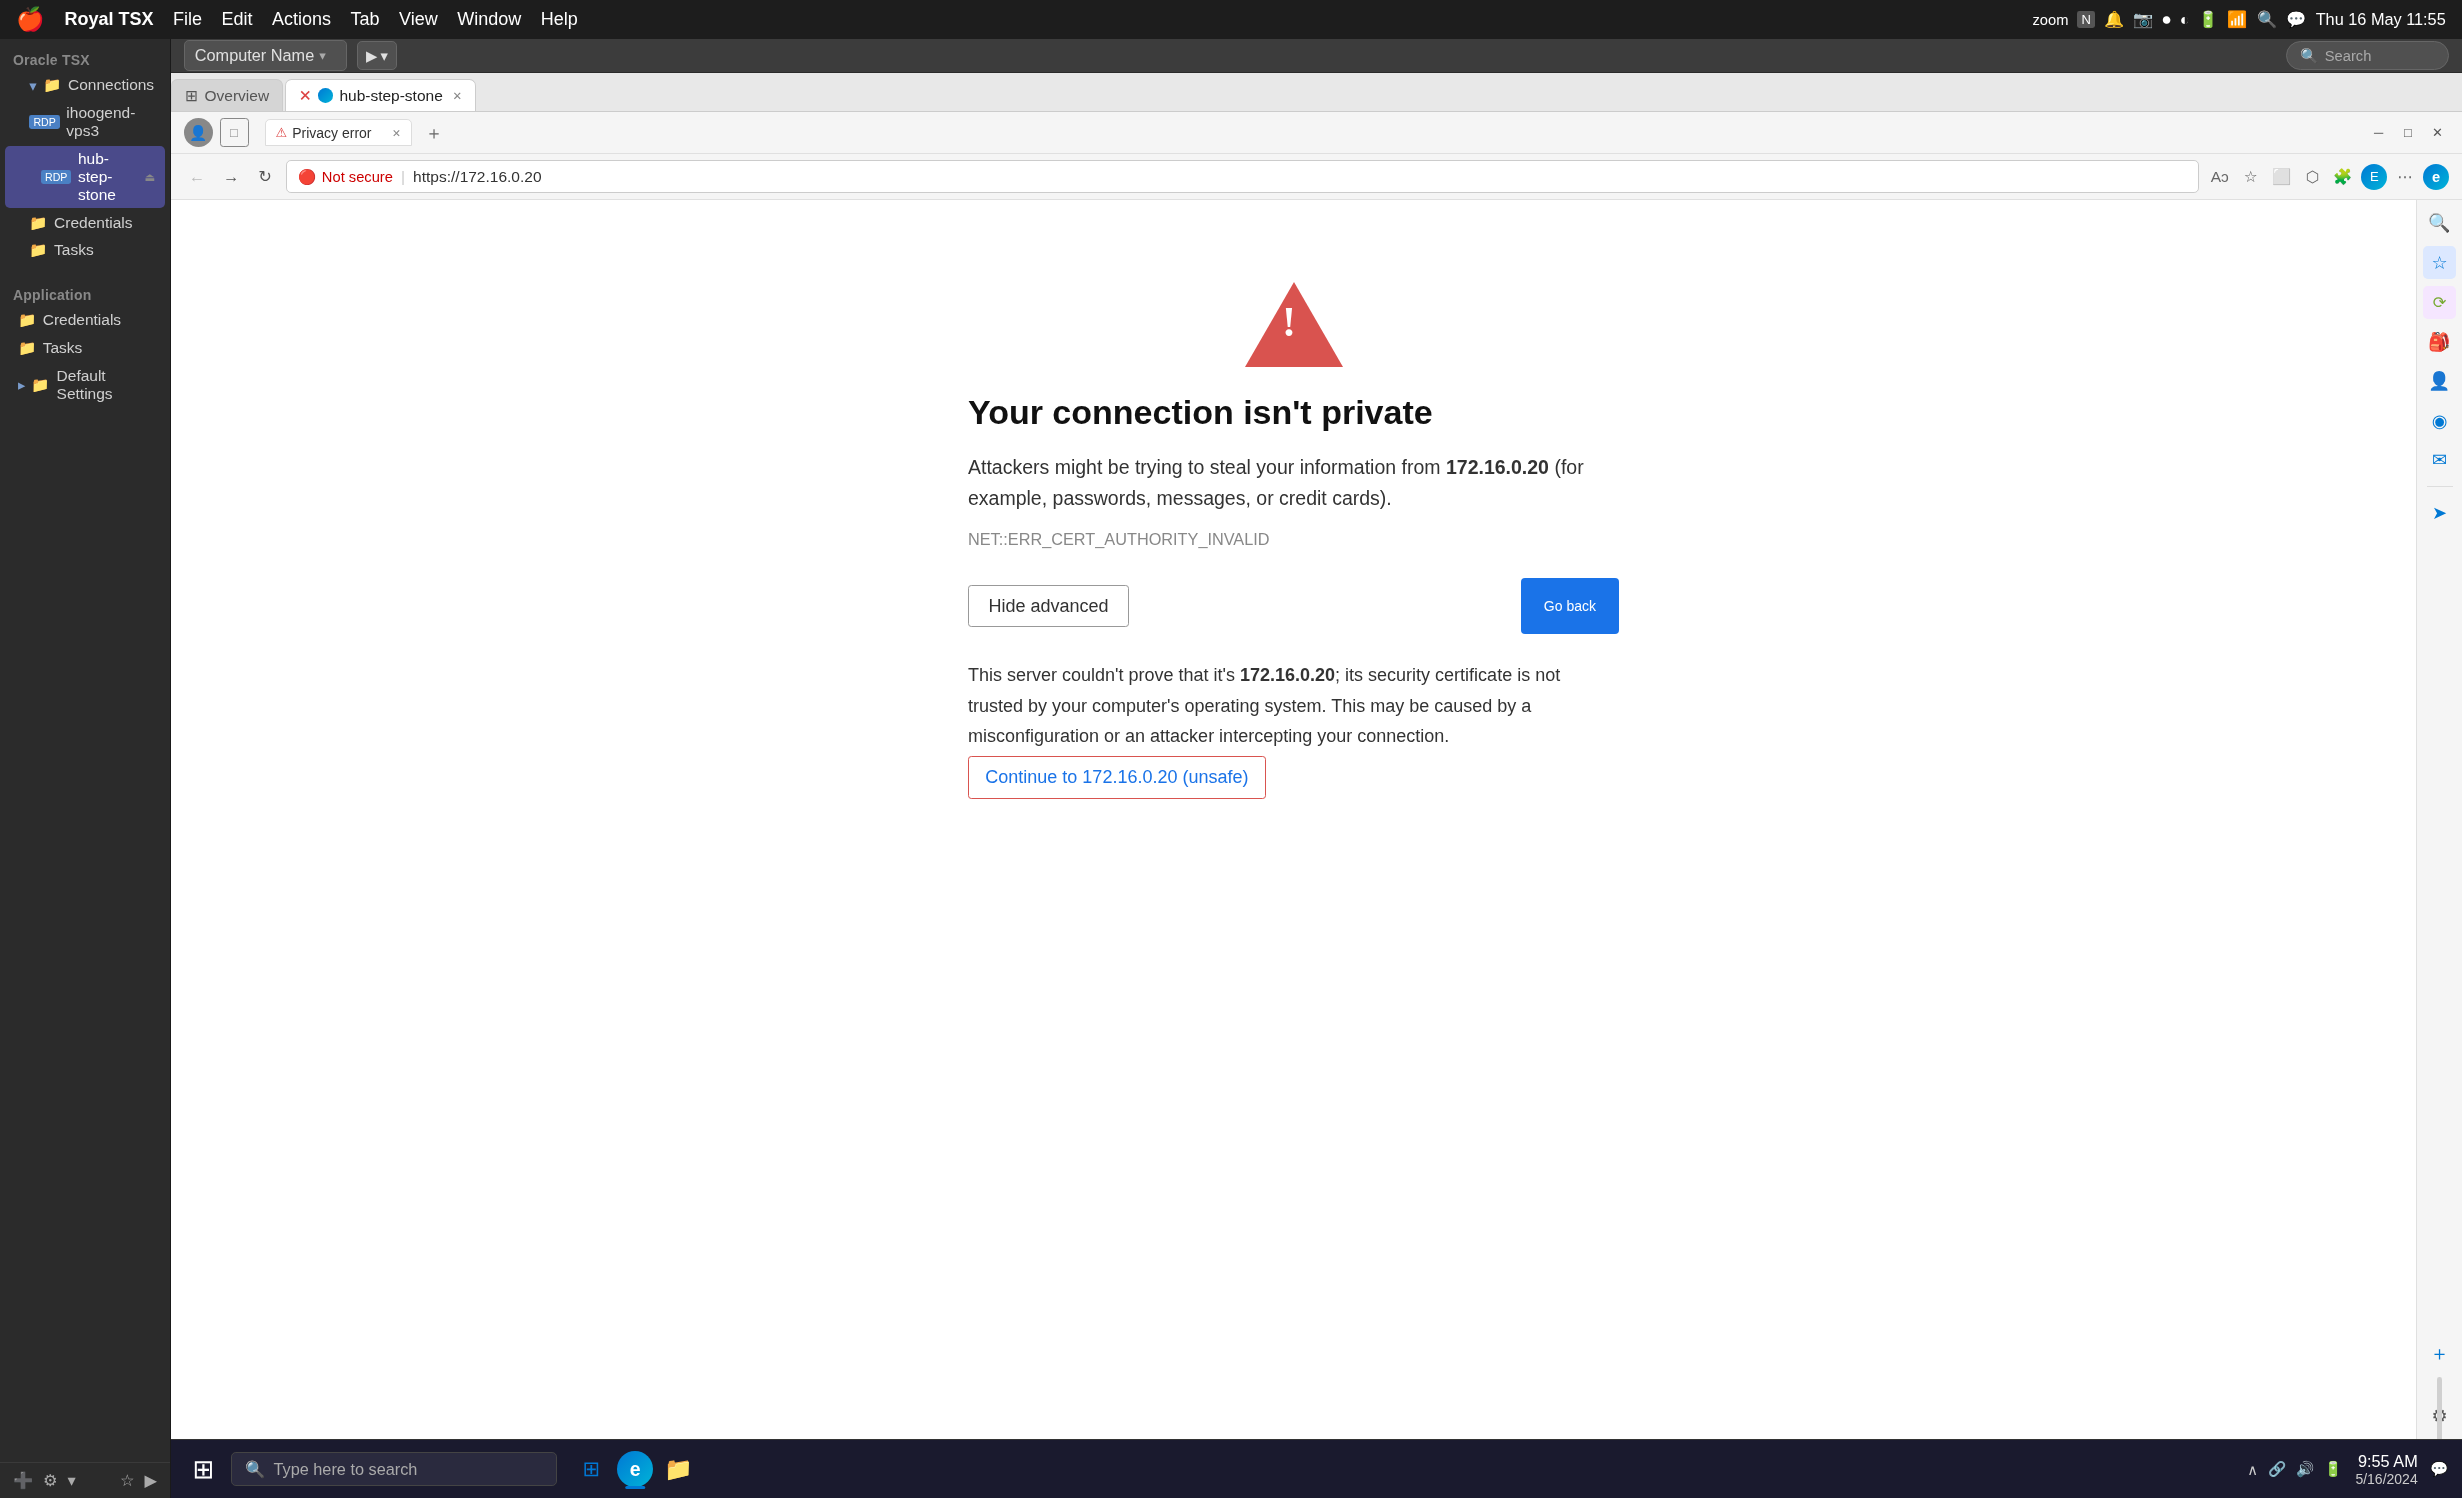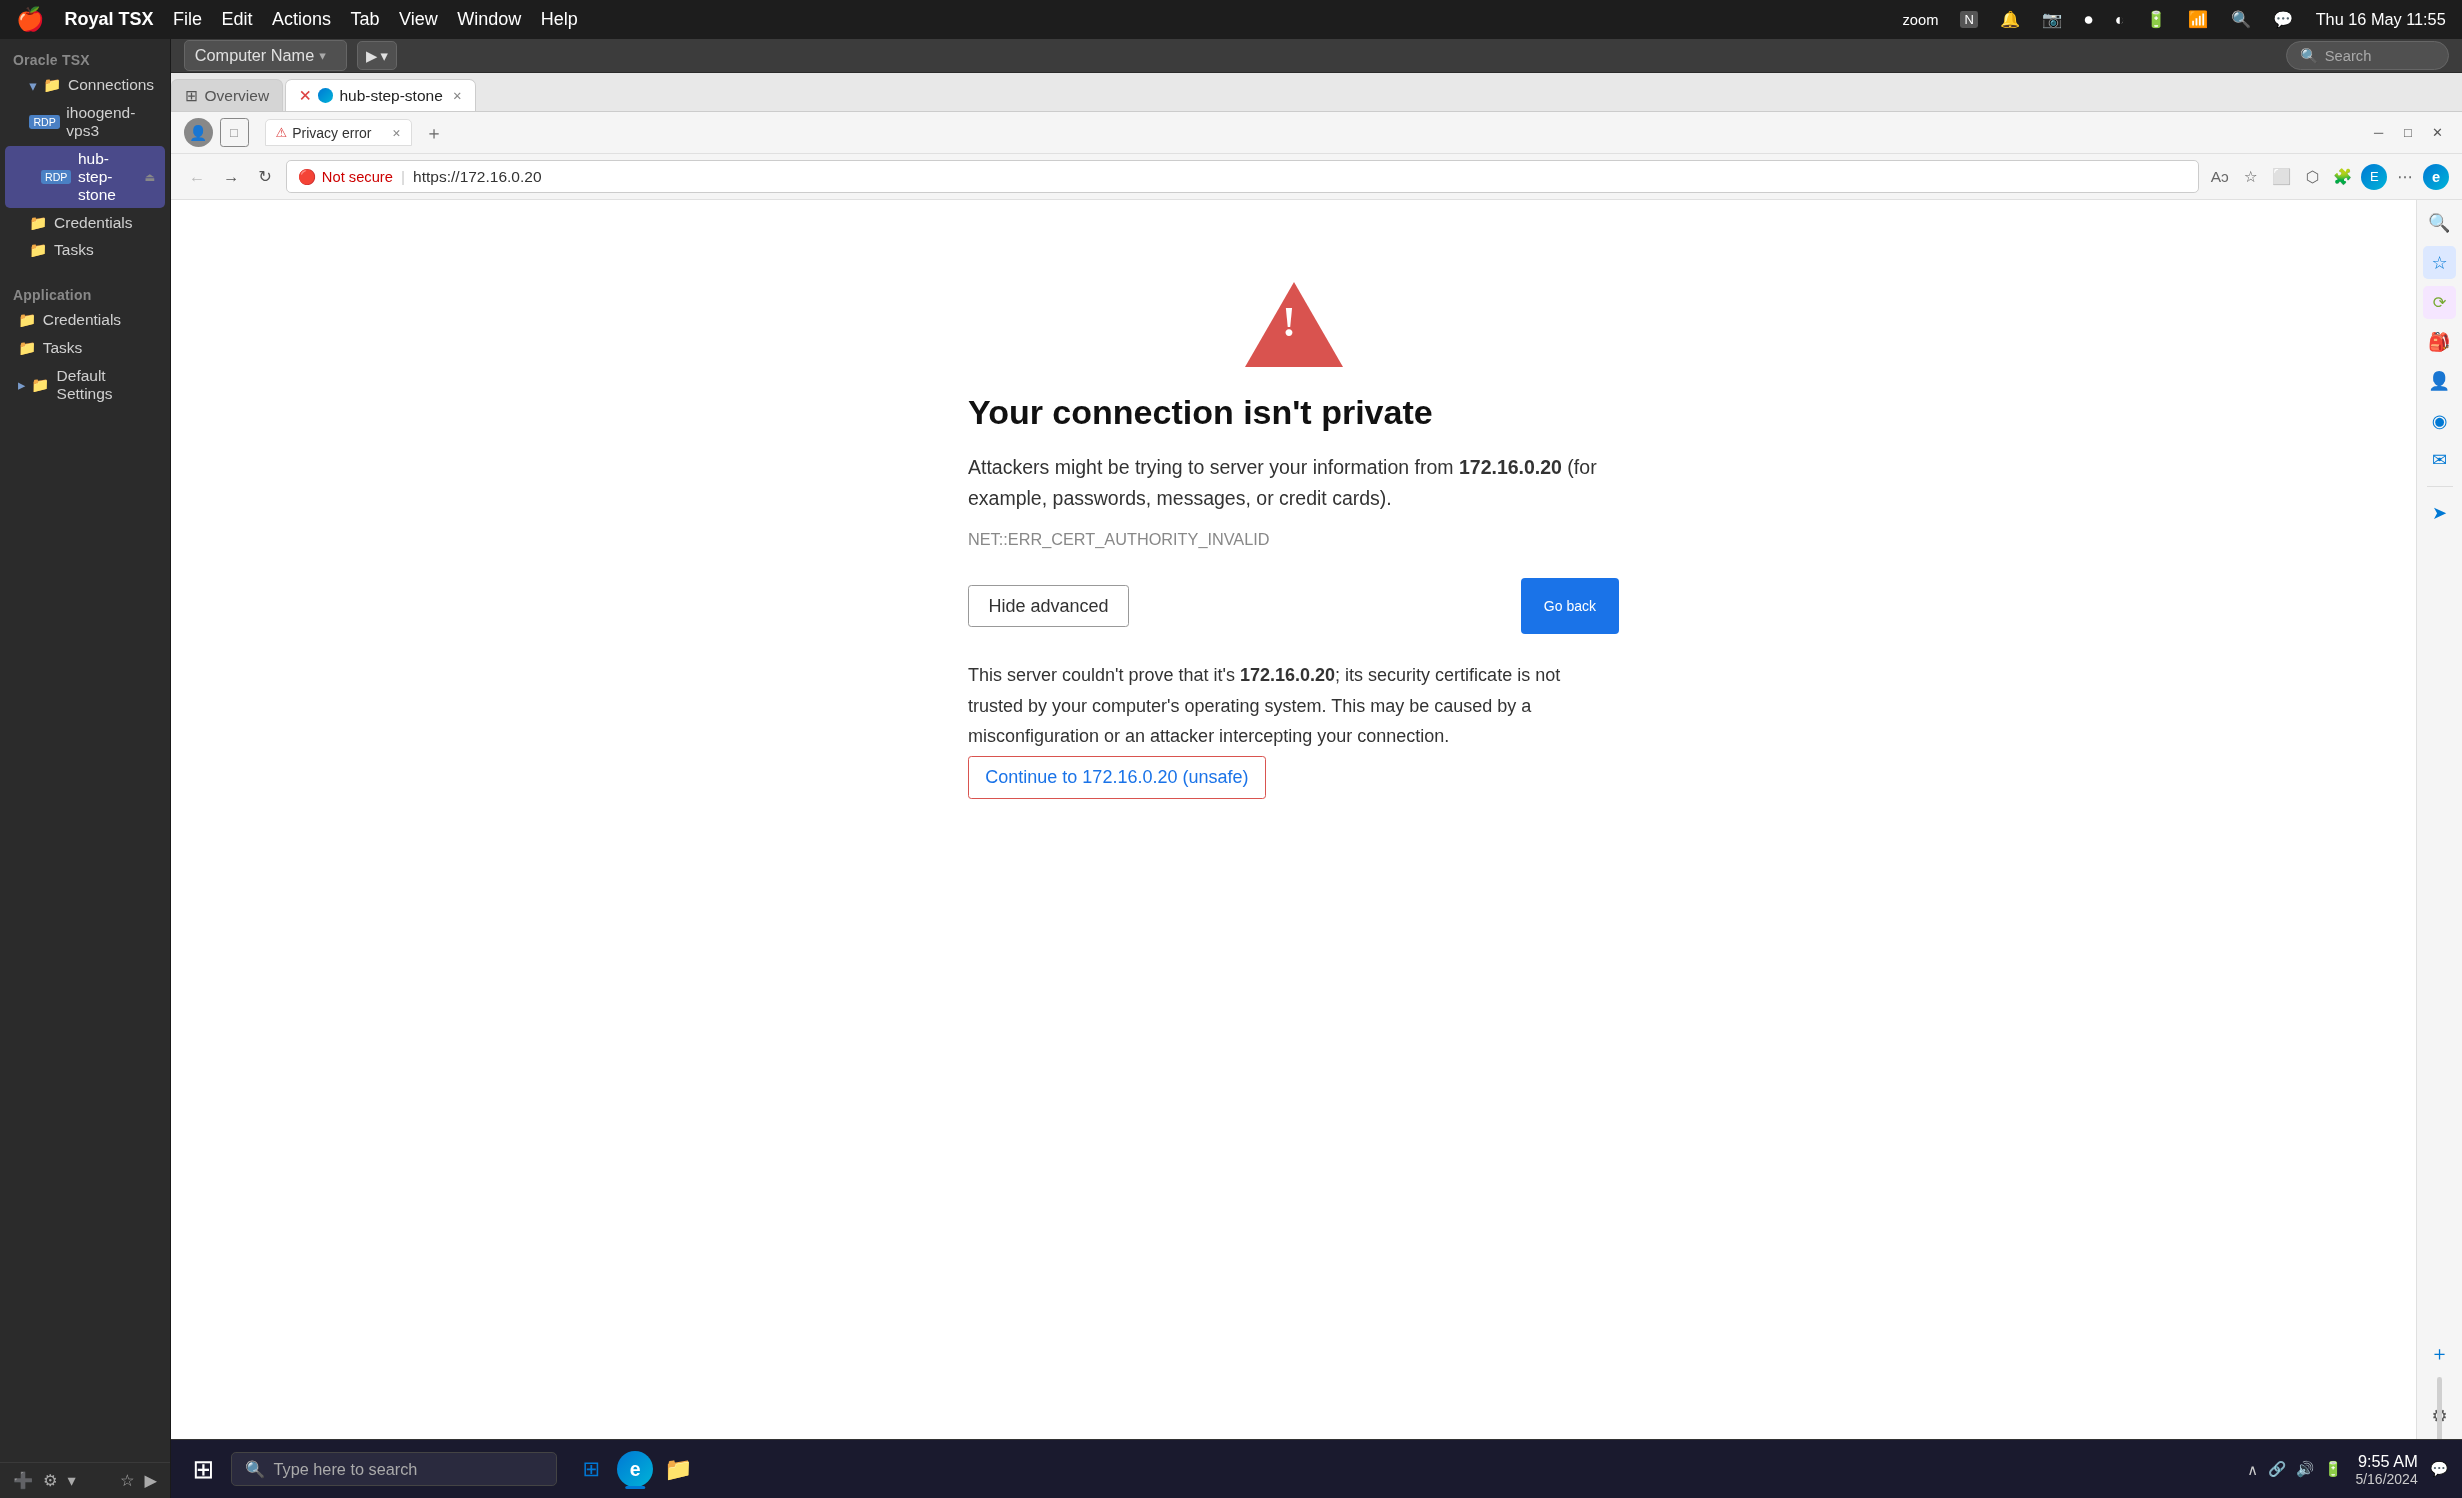--- a/index.html
+++ b/index.html
@@ -8,21 +8,21 @@
     
     .menubar {
       width: 100%; height: 39px; background: rgba(30,30,30,0.95);
       display: flex; align-items: center; padding: 0 16.3px; gap: 19.5px;
       color: #fff; font-size: 19.5px; position: relative; z-index: 100;
     }
     .menubar-apple { font-size: 23px; }
     .menubar-item { color: #fff; font-size: 18px; cursor: pointer; }
     .menubar-item.bold { font-weight: 600; }
     .menubar-right {
-      margin-left: auto; display: flex; align-items: center; gap: 22px; font-size: 16.3px;
+      margin-left: auto; display: flex; align-items: center; gap: 9px; font-size: 16.3px;
     }
     .menubar-time { font-size: 16.3px; font-weight: 500; }
 
     
     .main-layout {
       display: flex; width: 100%; height: calc(100% - 39px);
     }
 
     
     .sidebar {
@@ -370,21 +370,21 @@
 
         <div class="browser-main">
           <div class="error-page">
             <div class="error-icon-wrap">
               <div class="warning-triangle"></div>
             </div>
 
             <div class="error-title">Your connection isn't private</div>
 
             <p class="error-desc">
-              <span>Attackers might be trying to server your information from </span><strong>172.16.0.20</strong><span> (for example, passwords, messages, or credit cards).</span>
+              <span>Attackers might be trying to steal your information from </span><strong>172.16.0.20</strong><span> (for example, passwords, messages, or credit cards).</span>
             </p>
 
             <div class="error-code">NET::ERR_CERT_AUTHORITY_INVALID</div>
 
             <div class="error-buttons">
               <button class="btn-hide-advanced">Hide advanced</button>
               <button class="btn-go-back">Go back</button>
             </div>
 
             <p class="error-advanced">

